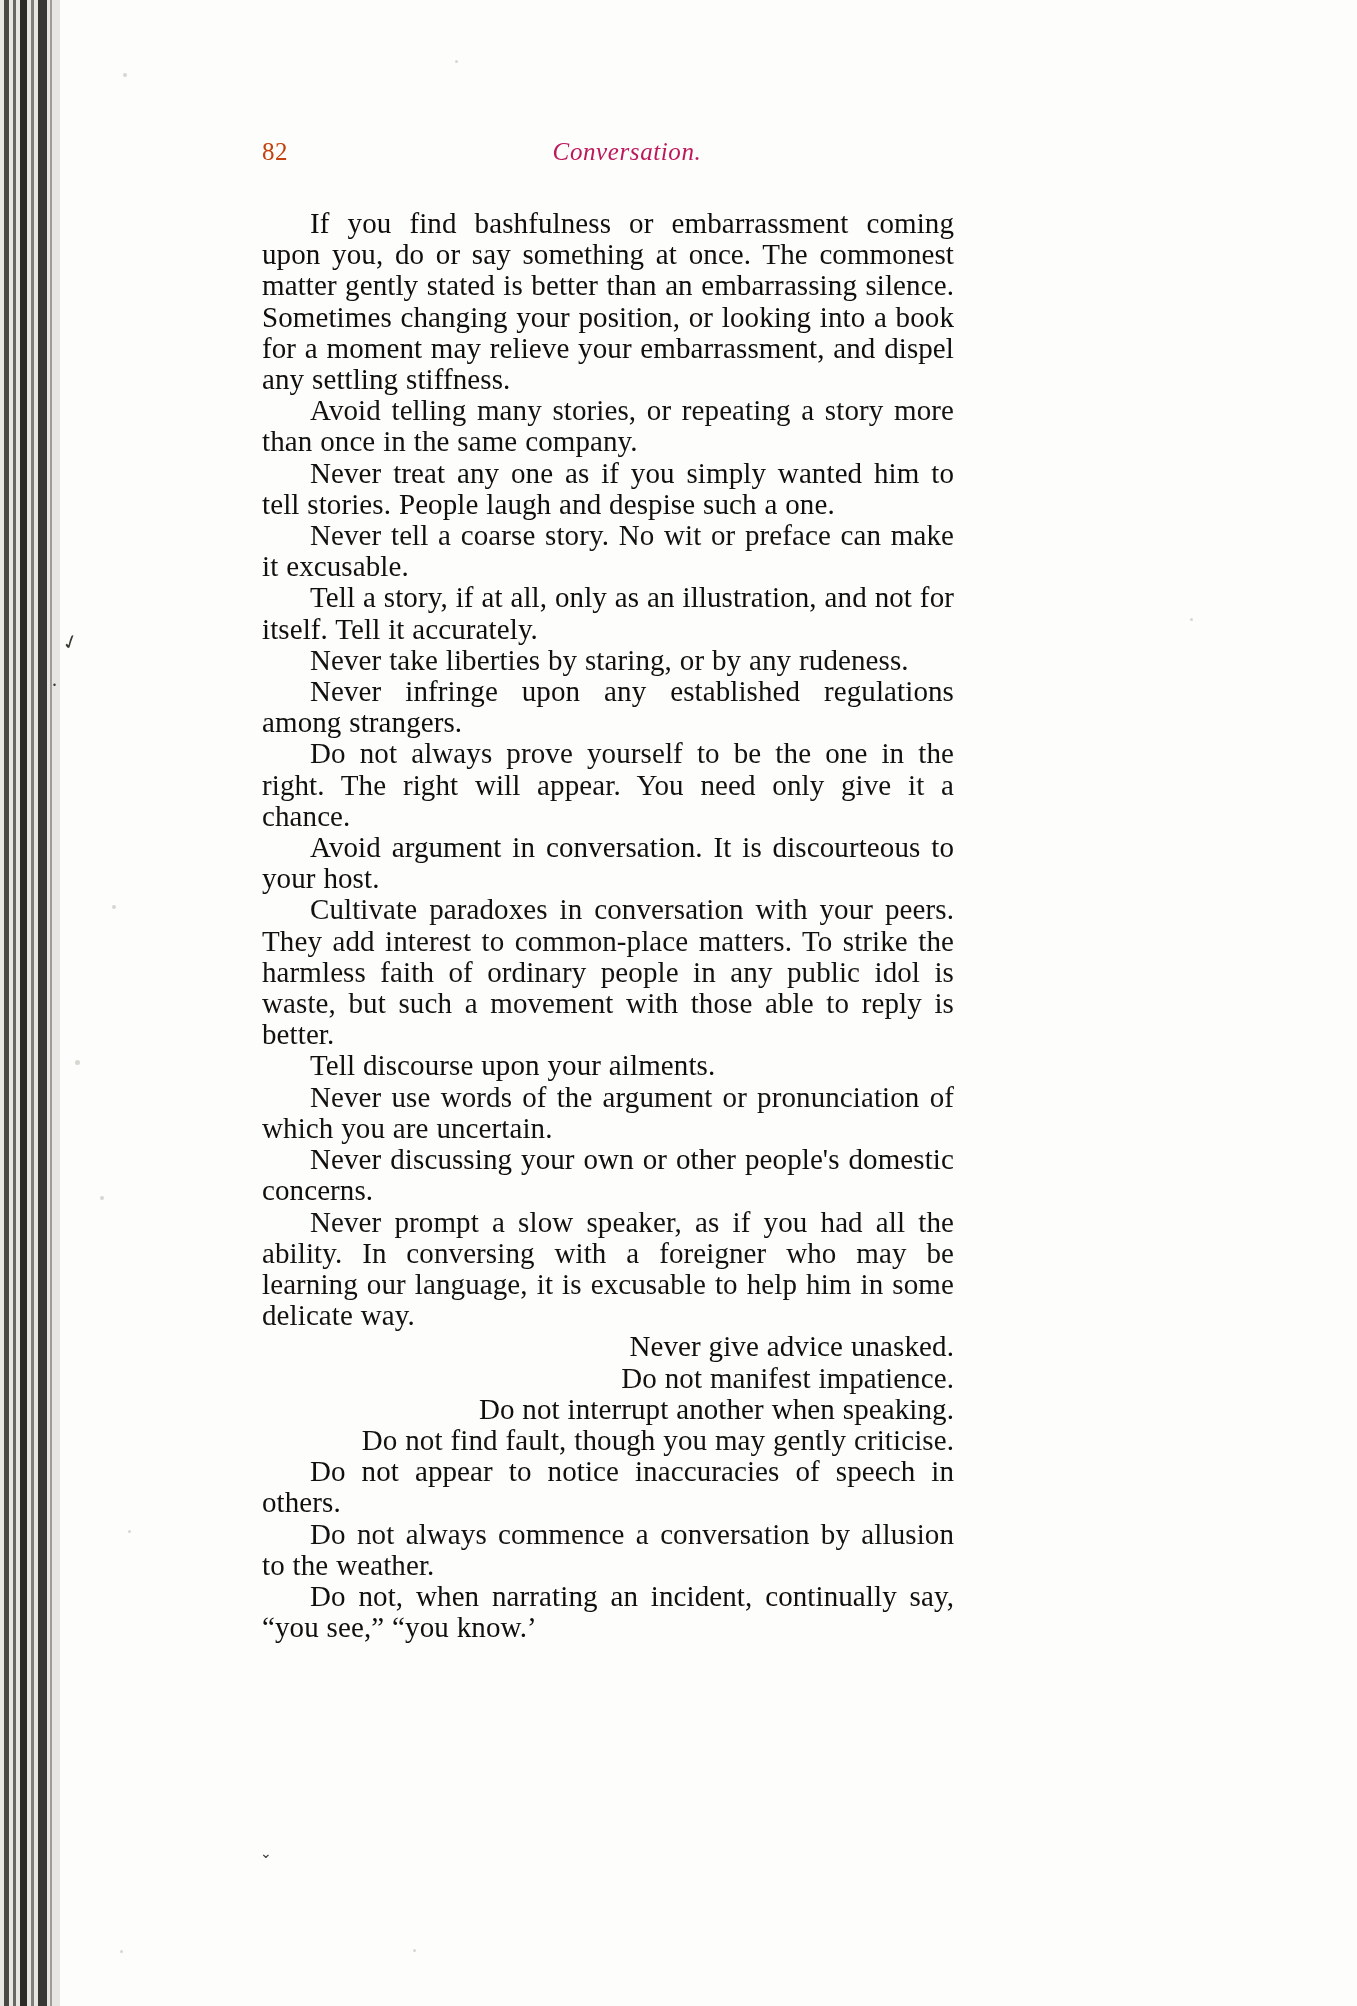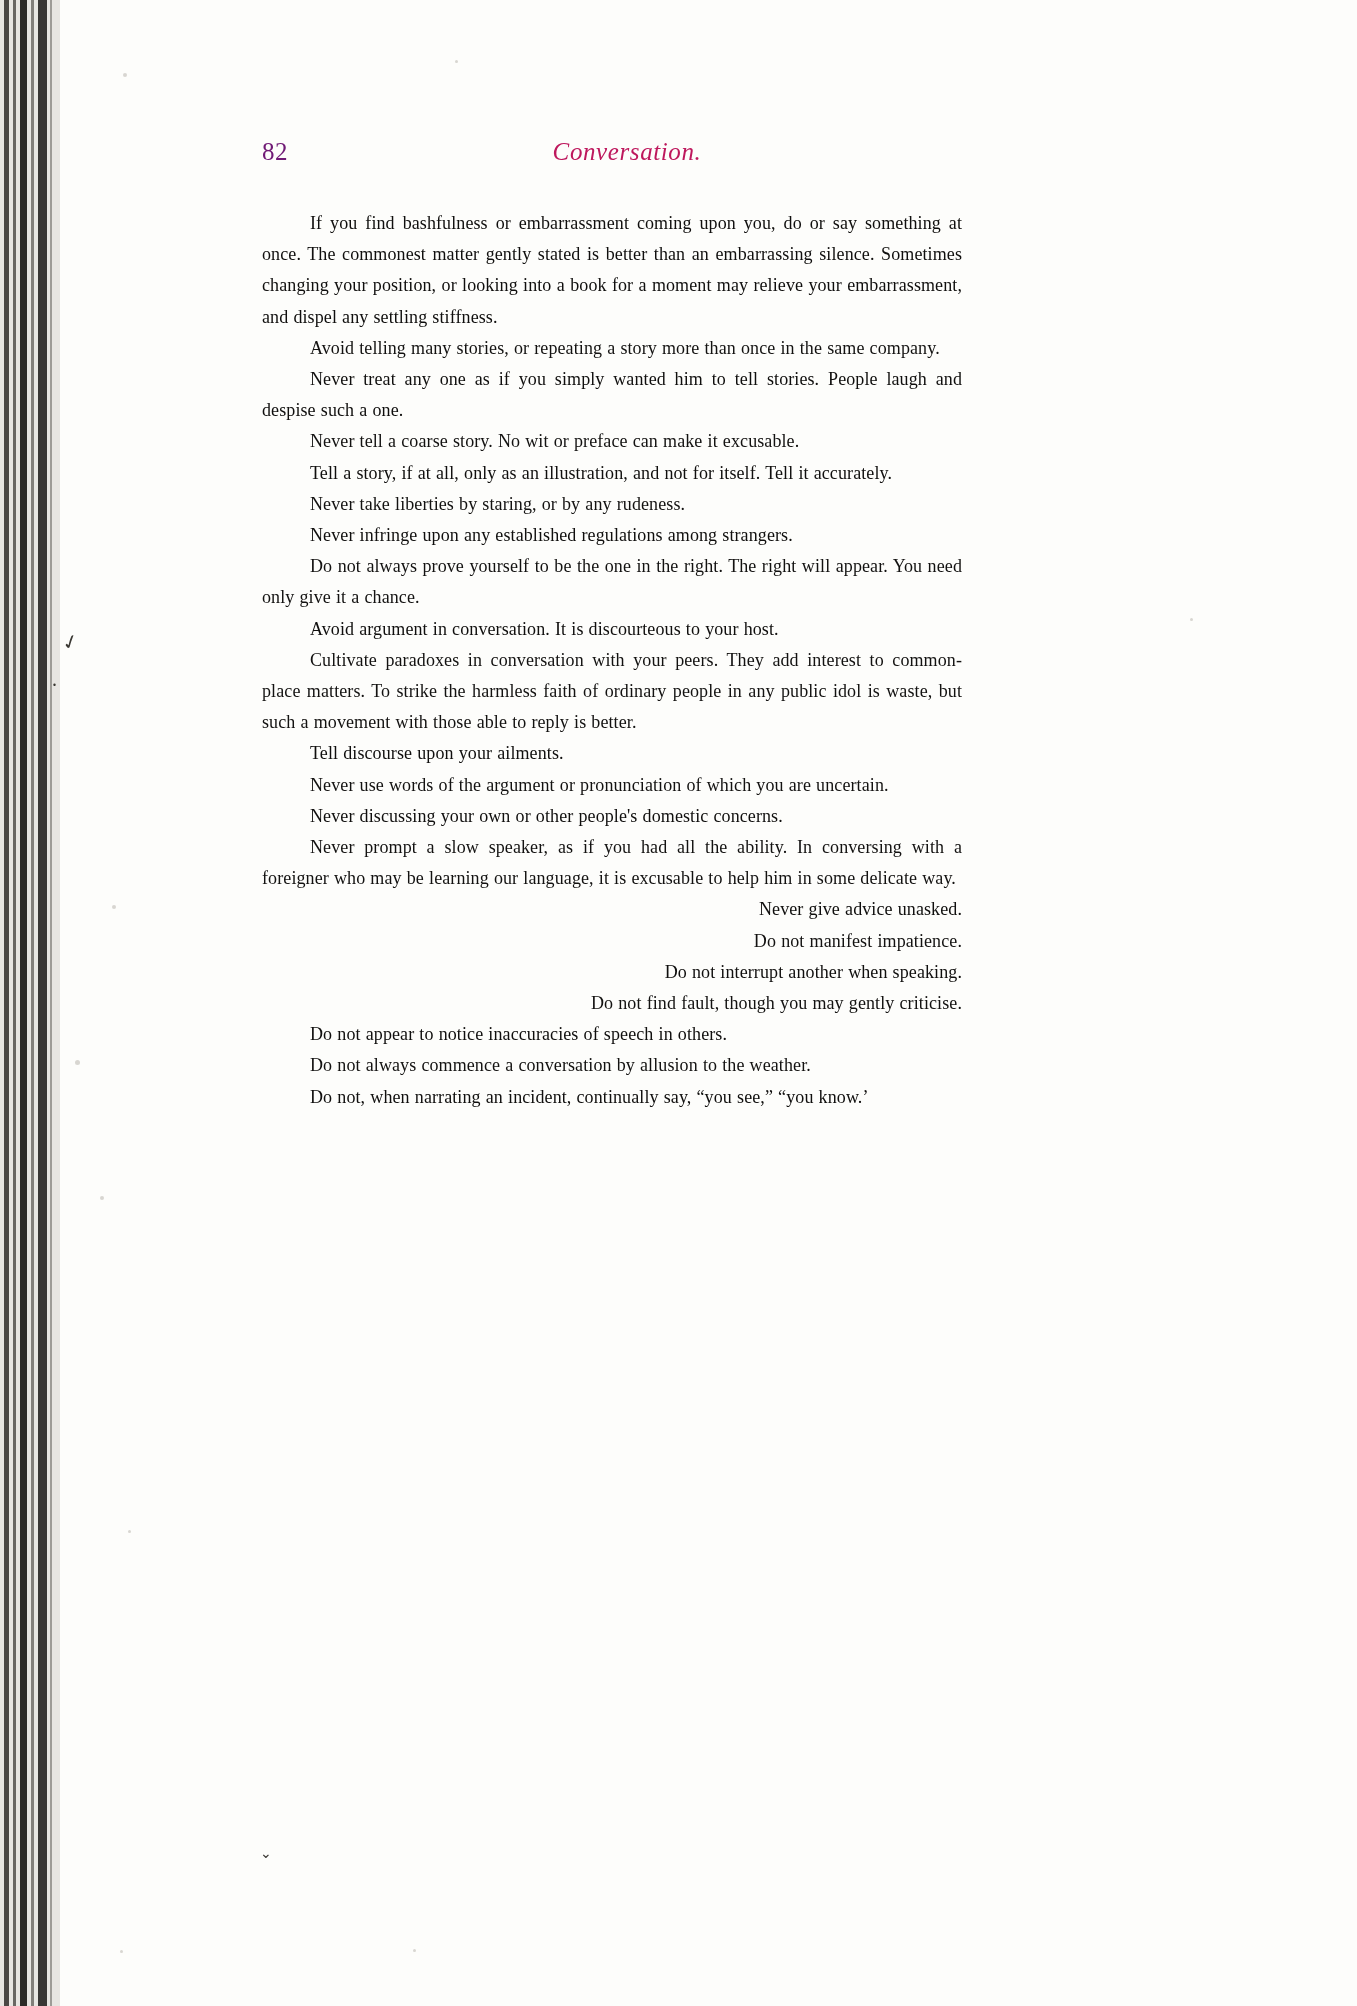--- a/index.html
+++ b/index.html
@@ -62,38 +62,38 @@
   .header-row {
     display: flex;
     align-items: baseline;
     height: 44px;
     margin-bottom: 26px;
   }
   .folio {
     font-size: 25px;
     letter-spacing: .5px;
     font-family: "Liberation Serif", serif;
-    color: #701a75;
+    color: #c2410c;
     width: 120px;
   }
   .running-head {
     flex: 1;
     text-align: center;
     font-style: italic;
     font-size: 25px;
     letter-spacing: .6px;
     color: #be185d;
     padding-right: 90px;
   }
 
   p.para {
-    margin: 0 0 0 0;
+    margin: 0 8px 0 0;
     text-indent: 48px;
     text-align: justify;
-    font-size: 18px;
+    font-size: 29px;
     line-height: 31.2px;
     letter-spacing: .1px;
     color: #121110;
     word-spacing: .5px;
   }
   p.para.noindent-last { text-align: right; }
 
   
   .content p.para:nth-child(odd) { color: #131211; }
   .content p.para:nth-child(even) { color: #100f0e; }

